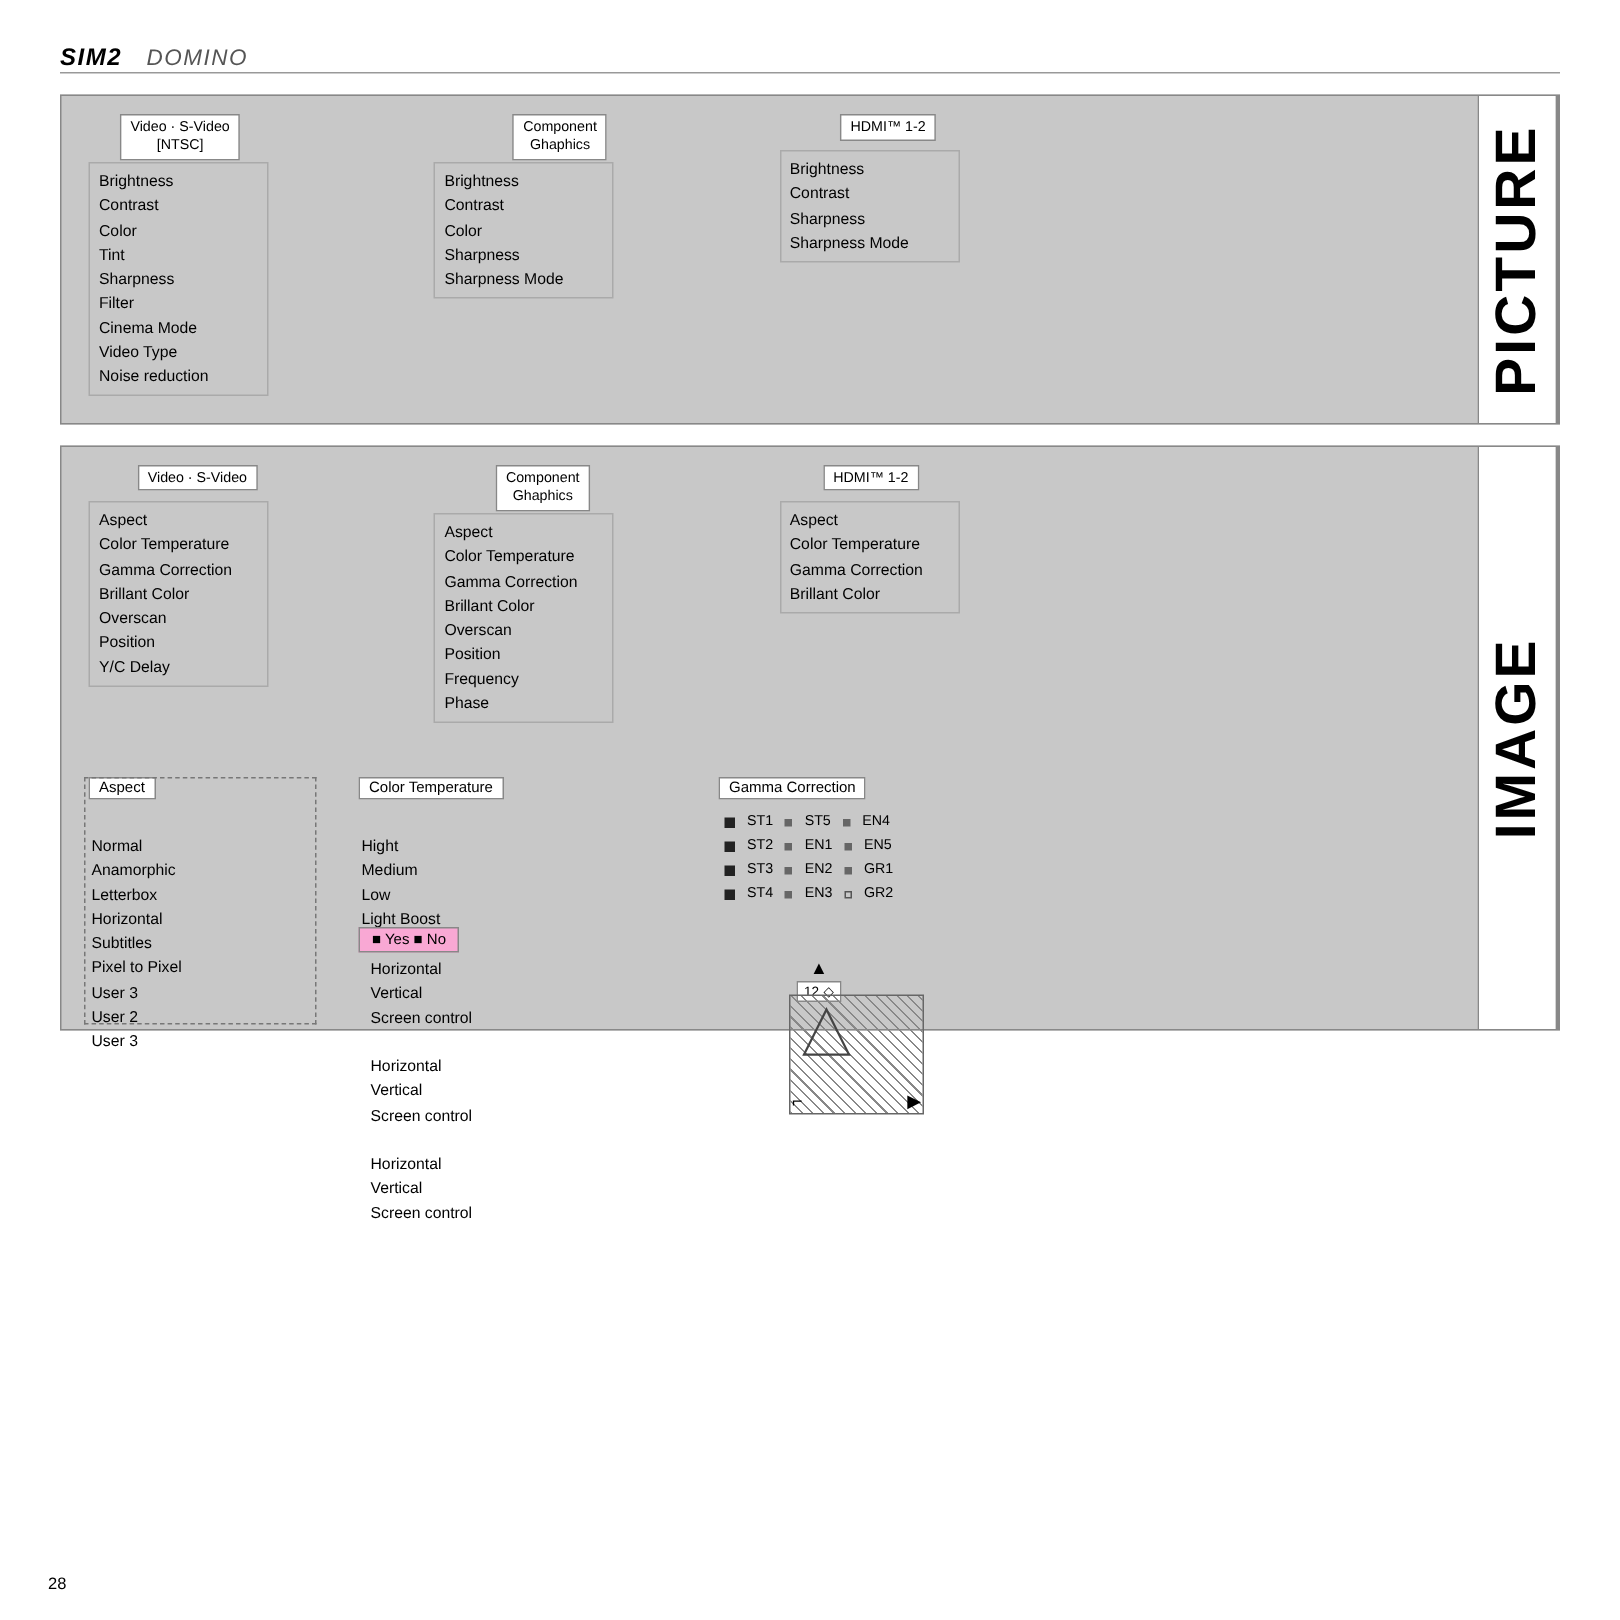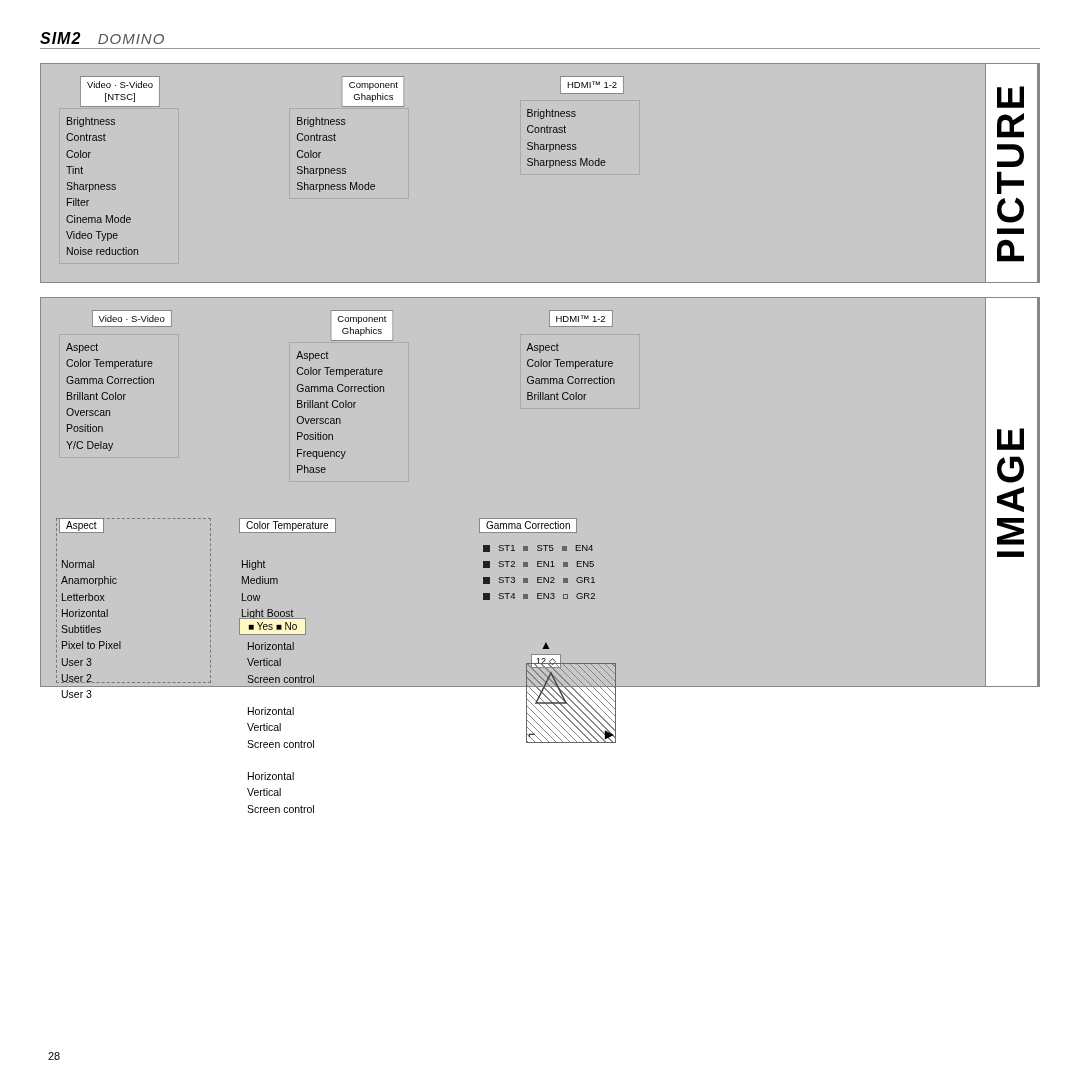--- a/index.html
+++ b/index.html
@@ -169,21 +169,21 @@
     }
 
     
     .dashed-box {
       border: 1px dashed #777;
       position: absolute;
     }
 
     
     .yes-no-box {
-      background: #fef9c3;
+      background: #f9a8d4;
       border: 1px solid #888;
       padding: 2px 8px;
       font-size: 10px;
       display: inline-flex;
       align-items: center;
       gap: 4px;
     }
 
     
     .gamma-grid {
@@ -207,21 +207,21 @@
         transparent 1px,
         transparent 5px
       );
       border: 1px solid #666;
     }
 
     
     .page-num {
       position: absolute;
       bottom: 18px;
-      left: 48px;
+      left: 32px;
       font-size: 11px;
       text-align: right;
     }
   </style>
 </head>
 <body>
 
 <div class="page">
 
   <div class="header">

